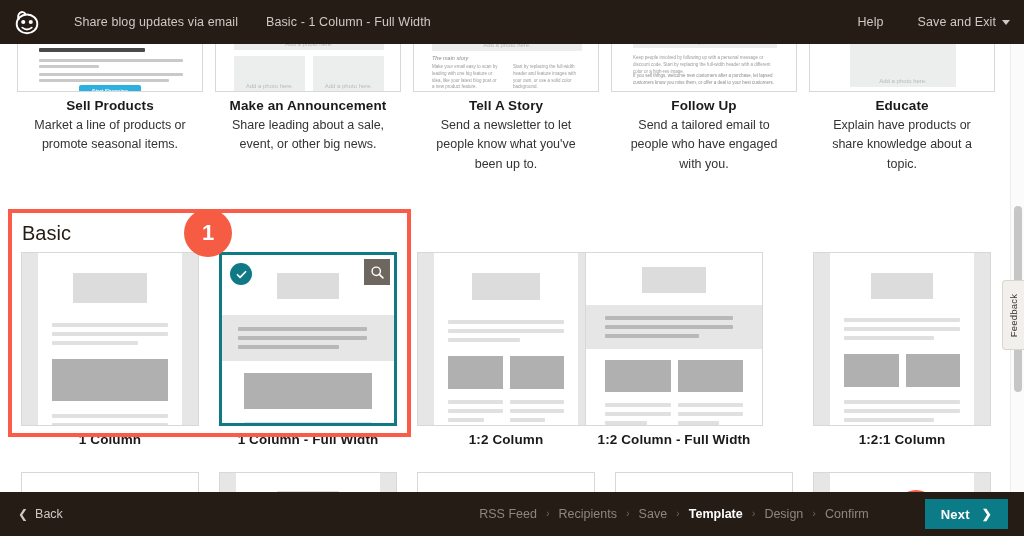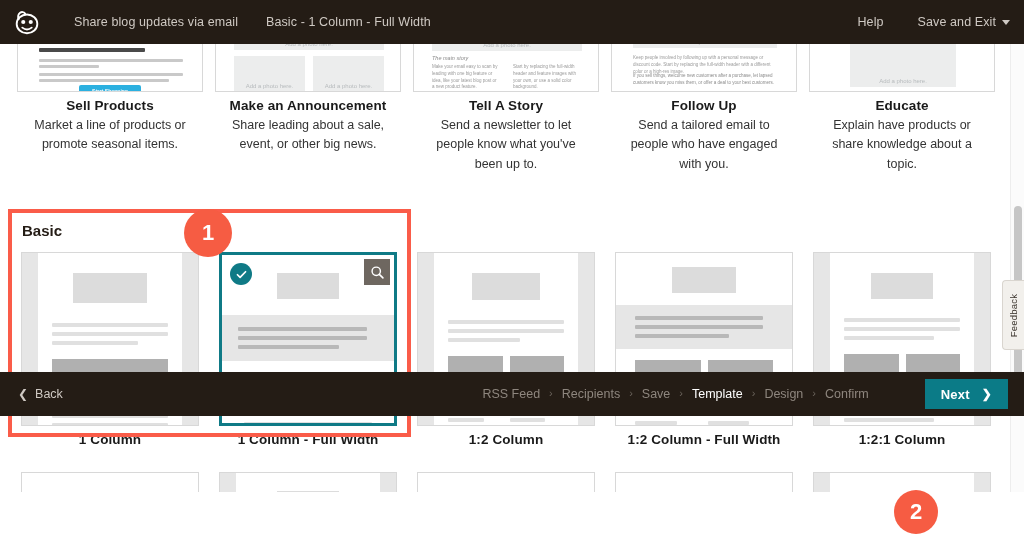--- a/index.html
+++ b/index.html
@@ -2,21 +2,21 @@
 <html><head>
 <meta charset="utf-8">
 <style>
   * { box-sizing: border-box; margin: 0; padding: 0; }
   html, body {
     width: 1024px; height: 536px;
     overflow: hidden;
     font-family: "Liberation Sans", sans-serif;
     background: #ffffff;
   }
-  #app { position: relative; width: 1024px; height: 416px; background: #a21caf; }
+  #app { position: relative; width: 1024px; height: 536px; background: #a21caf; }
 
   
   .topbar {
     position: absolute; left: 0; top: 0; width: 1024px; height: 44px;
     background: #241c15; display: flex; align-items: center;
   }
   .logo-wrap { width: 54px; display: flex; justify-content: center; align-items: center; }
   .freddie { display: block; }
   .topbar-link {
     color: #cfc9c3; font-size: 12.5px; letter-spacing: .1px; white-space: nowrap;
@@ -59,21 +59,21 @@
             display: flex; align-items: flex-end; justify-content: center;
             padding-bottom: 3px; }
   .mini-h { background:#4a4a4a; height:4px; border-radius:1px; }
   .mini-l { background:#c9c9c9; height:2.5px; border-radius:1px; margin-top:3px; }
   .mini-btn { background:#2bb0e0; height:11px; border-radius:2px;
               color:#fff; font-size:5px; display:flex; align-items:center;
               justify-content:center; font-weight:bold; }
 
   
   .basic-heading {
-    font-size: 15px; color: #241c15; font-weight: bold;
+    font-size: 20px; color: #241c15; font-weight: normal;
   }
   .tpl-card { position: absolute; width: 178px; }
   .tpl-thumb {
     width: 178px; height: 174px; border: 1px solid #d8d8d8;
     background: #fff; position: relative; overflow: hidden;
   }
   .tpl-thumb.selected { border: 3px solid #0f7a86; }
   .wire-outer { width: 100%; height: 100%; background: #e6e6e6; padding: 0 16px; }
   .wire-inner { width: 100%; height: 100%; background: #fff; padding: 16px 14px; }
   .wire-full  { width: 100%; height: 100%; background: #fff; }
@@ -129,21 +129,21 @@
 
   
   .bottombar {
     position: absolute; left: 0; bottom: 0; width: 1024px; height: 44px;
     background: #241c15; display: flex; align-items: center; z-index: 30;
   }
   .back-btn { display: flex; align-items: center; margin-left: 18px; color: #cfc9c3; font-size: 12.5px; }
   .back-chev { margin-right: 7px; font-size: 12px; color: #cfc9c3; }
   .steps { display: flex; align-items: flex-start; margin-left: auto; }
   .step { font-size: 12.5px; color: #8e867e; }
-  .step.active { color: #ffffff; font-weight: normal; }
+  .step.active { color: #ffffff; font-weight: bold; }
   .step-sep { color: #6b645c; font-size: 11px; margin: 0 9px; }
   .next-wrap { position: relative; margin-left: 56px; margin-right: 16px; }
   .next-btn {
     background: #0b7b87; color: #fff; font-size: 13px; font-weight: bold;
     height: 30px; padding: 0 16px; display: flex; align-items: center;
     border: none; cursor: pointer; letter-spacing: .2px;
   }
   .next-btn .nchev { margin-left: 12px; font-size: 12px; }
 </style>
 </head>
@@ -303,21 +303,21 @@
                   <div class="w-line" style="width:100%;margin-top:5px;"></div>
                   <div class="w-line" style="width:66%;margin-top:5px;"></div>
                 </div>
               </div>
             </div>
           </div>
         </div>
         <div class="tile-label">1:2 Column</div>
       </div>
 
-      <div class="tpl-card" style="left:615px;top:38px;">
+      <div class="tpl-card" style="left:585px;top:38px;">
         <div class="tpl-thumb">
           <div class="wire-full">
             <div class="w-img" style="width:36%;height:26px;margin:14px auto 0;"></div>
             <div class="w-band" style="width:100%;padding:11px 19px;margin-top:12px;">
               <div class="w-line-d" style="width:93%;"></div>
               <div class="w-line-d" style="width:93%;margin-top:5px;"></div>
               <div class="w-line-d" style="width:68%;margin-top:5px;"></div>
             </div>
             <div style="display:flex;gap:7px;margin:11px 19px 0;">
               <div class="w-img-d" style="flex:1;height:32px;"></div>

